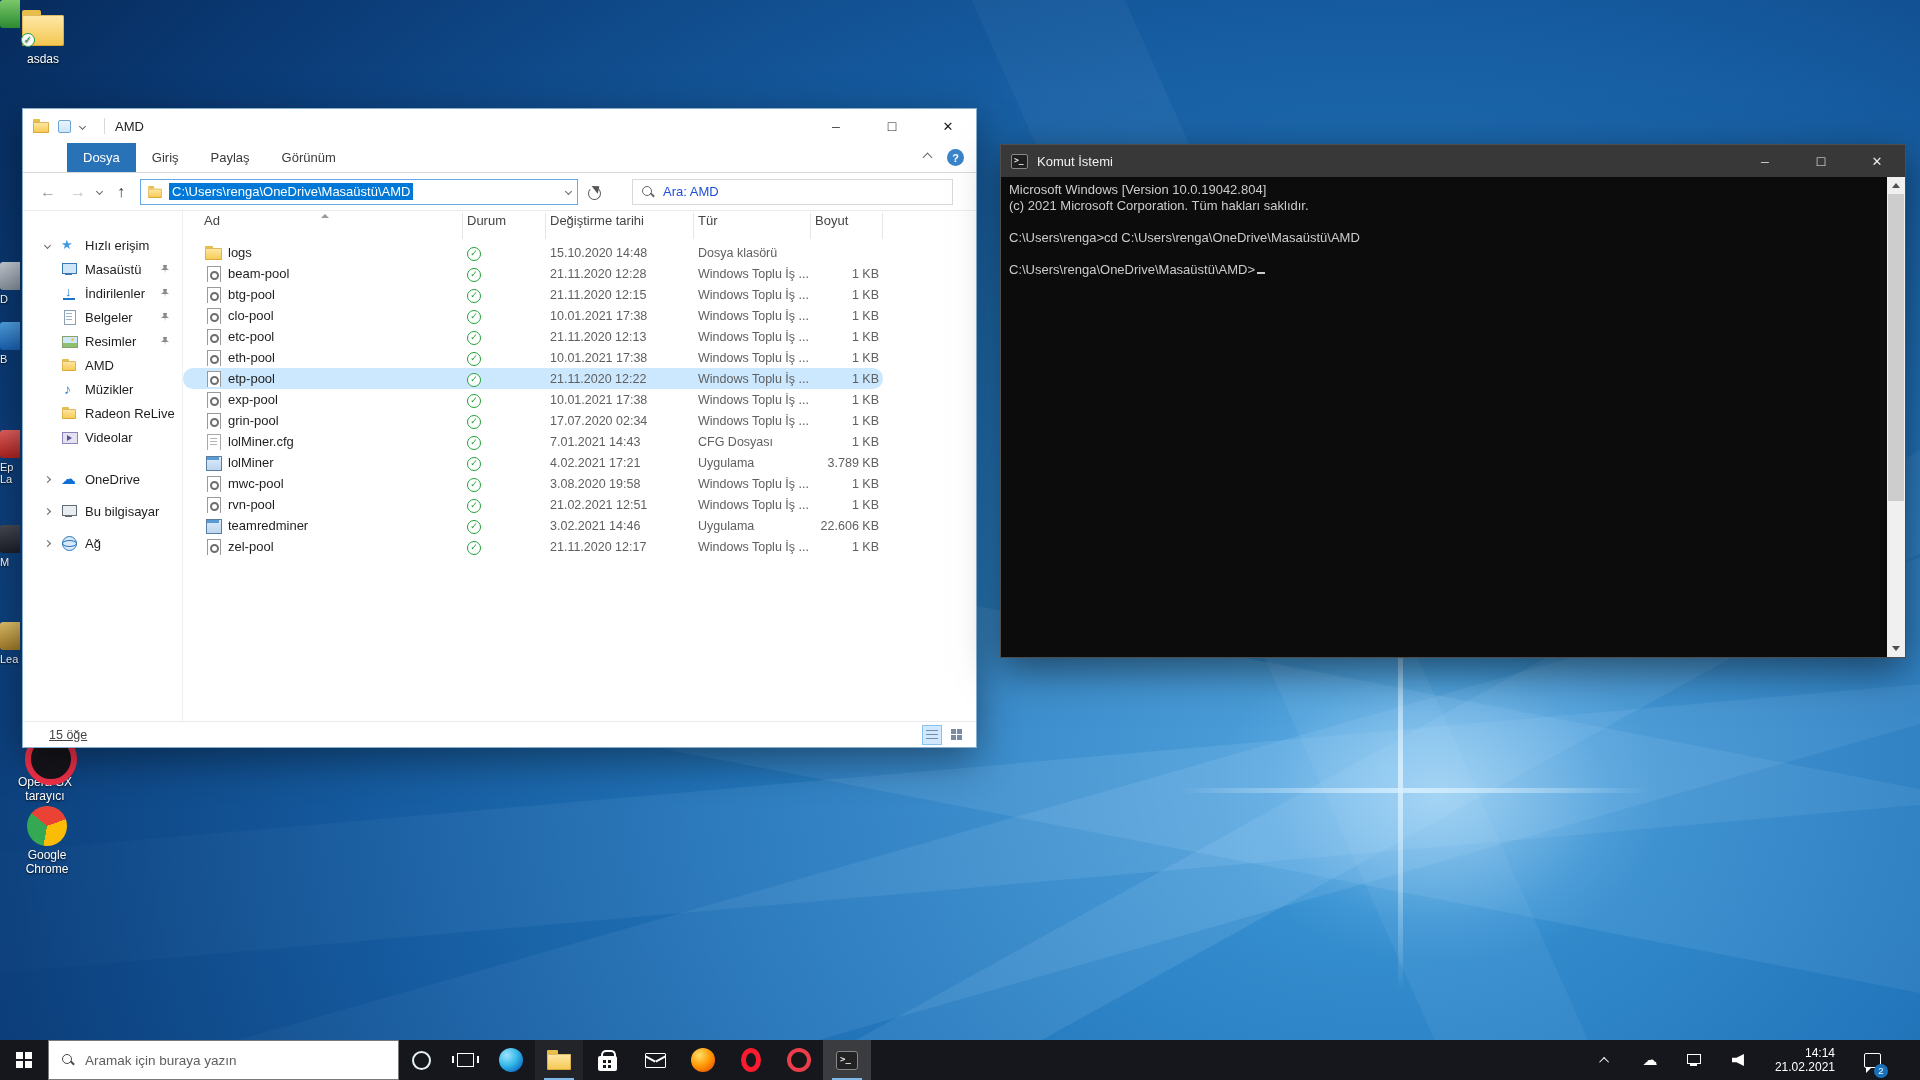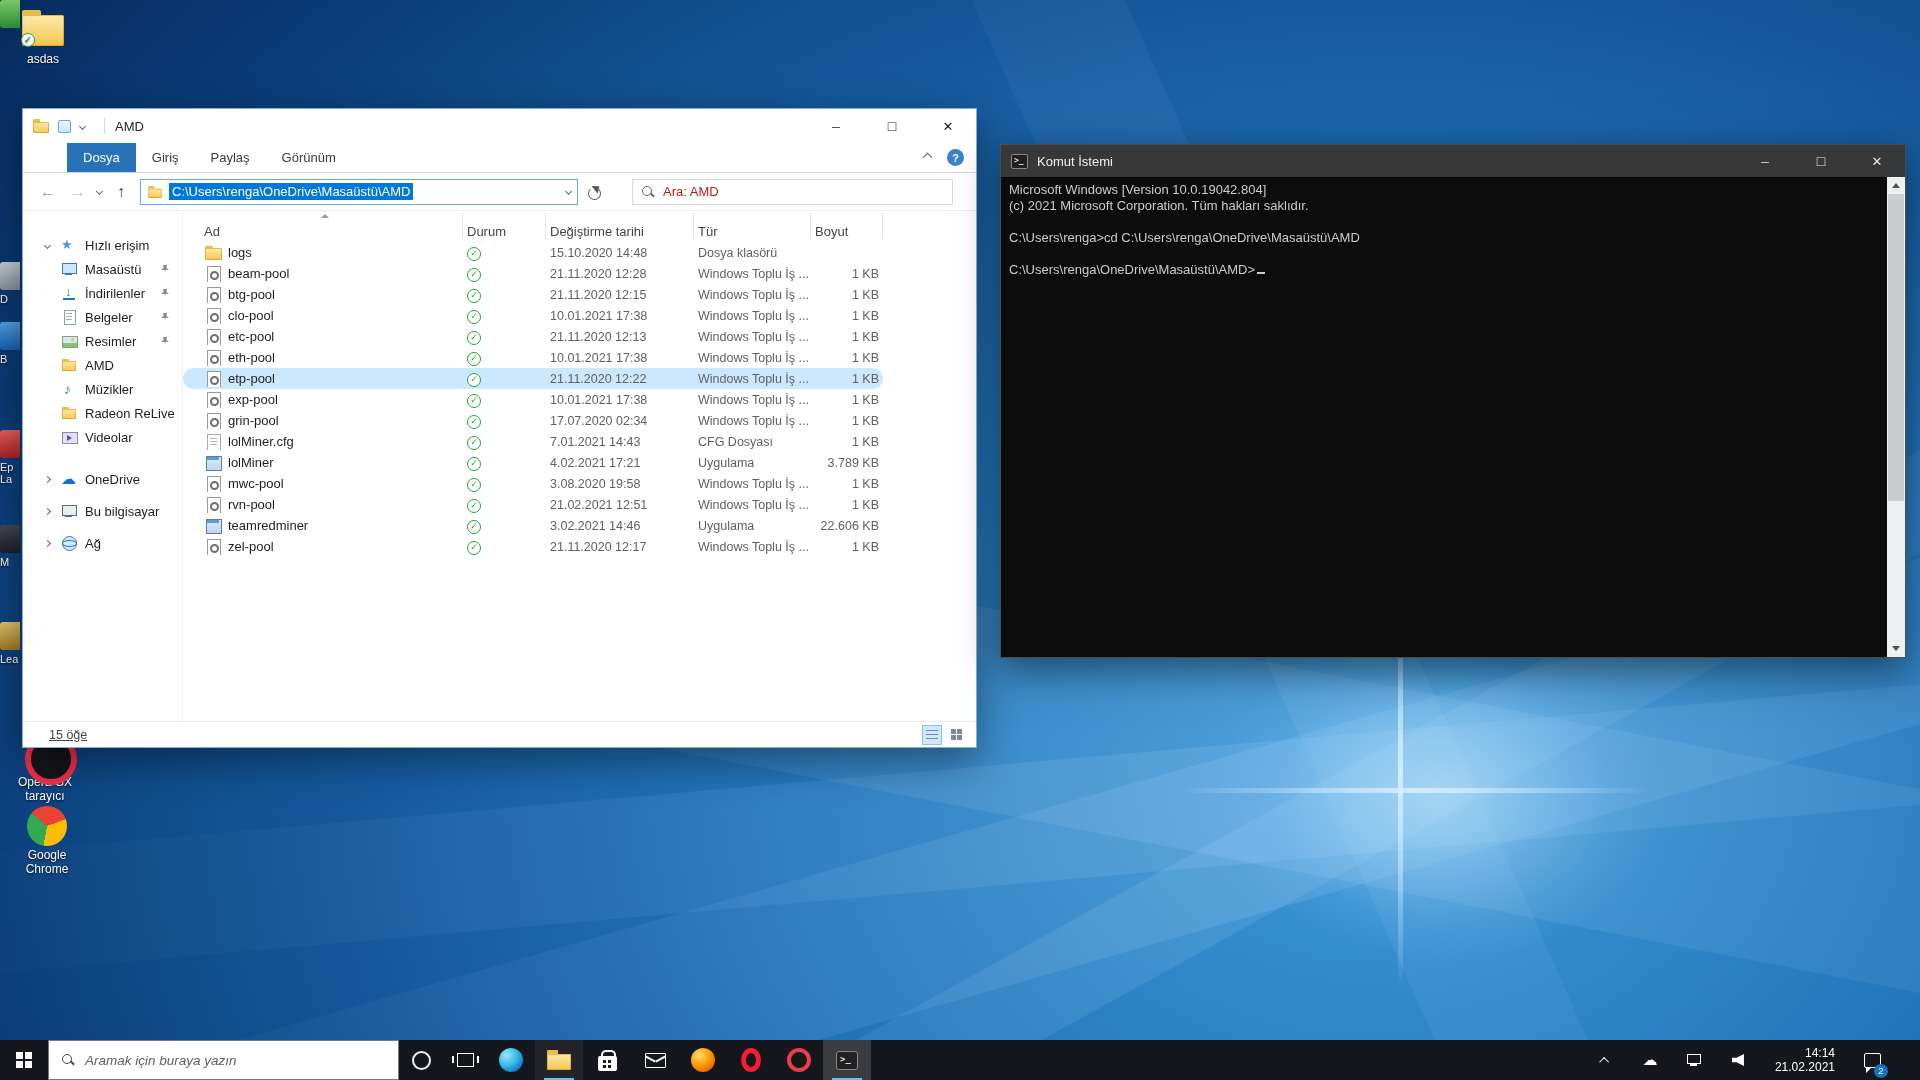--- a/index.html
+++ b/index.html
@@ -95,21 +95,21 @@
   .addr-caret { margin-left:auto; }
   .refresh { position:relative; width:16px; height:16px; }
   .refresh::before { content:""; position:absolute; left:2px; top:3px; width:11px; height:11px; border:1.6px solid #555;
     border-radius:50%; border-top-color:transparent; }
   .refresh::after { content:""; position:absolute; right:0; top:1px; border-left:5px solid transparent; border-right:5px solid transparent;
     border-bottom:6px solid #555; transform:rotate(52deg); }
   .search-box { margin-left:22px; height:26px; width:321px; border:1px solid #d9d9d9; display:flex; align-items:center; padding:0 8px; gap:8px; }
   .mag { position:relative; width:14px; height:14px; flex:none; }
   .mag::before { content:""; position:absolute; left:1px; top:1px; width:8px; height:8px; border:1.5px solid #666; border-radius:50%; }
   .mag::after { content:""; position:absolute; left:9px; top:9px; width:5px; height:1.5px; background:#666; transform:rotate(45deg); }
-  .search-text { color:#b91c1c; font-size:13px; }
+  .search-text { color:#1d4ed8; font-size:13px; }
 
   .ex-body { position:relative; height:calc(100% - 102px); }
   .sidebar { position:absolute; left:0; top:0; bottom:26px; width:160px; padding-top:22px; border-right:1px solid #f0f0f0; overflow:hidden; }
   .side-item { position:relative; height:24px; display:flex; align-items:center; padding-left:62px; font-size:13px; color:#1e1e1e; white-space:nowrap; }
   .side-item .chev { position:absolute; left:22px; }
   .si-icon { position:absolute; left:38px; top:4px; width:16px; height:16px; }
   .pin-icon { position:absolute; right:12px; top:7px; display:none; }
   .side-item[data-pinned="true"] .pin-icon { display:block; }
   .side-sp { height:10px; }
   .side-root { margin-top:8px; }
@@ -139,21 +139,21 @@
   .side-item[data-icon="computer"] .si-icon::before { content:""; position:absolute; left:1px; top:2px; width:13px; height:9px;
     border:1.6px solid #5f6a73; background:#e8edf1; }
   .side-item[data-icon="computer"] .si-icon::after { content:""; position:absolute; left:4px; top:12px; width:7px; height:2px; background:#5f6a73; }
   .side-item[data-icon="network"] .si-icon::before { content:""; position:absolute; left:1px; top:1px; width:13px; height:13px;
     border:1.5px solid #2e77b8; border-radius:50%; background:#d6eafc; }
   .side-item[data-icon="network"] .si-icon::after { content:""; position:absolute; left:1px; top:5px; width:13px; height:5px;
     border:1px solid #2e77b8; border-radius:50%; }
 
   .col-headers { position:absolute; left:160px; top:2px; width:700px; height:26px; display:grid;
     grid-template-columns:280px 83px 148px 117px 72px; align-items:center; color:#444; }
-  .col-h { height:100%; display:flex; align-items:flex-end; border-right:1px solid #e6e6e6; padding-left:4px; position:relative; font-size:13px; }
+  .col-h { height:100%; display:flex; align-items:flex-start; border-right:1px solid #e6e6e6; padding-left:4px; position:relative; font-size:13px; }
   .col-h:first-child { padding-left:21px; }
   .sort-caret { position:absolute; left:138px; top:1px; border-left:4px solid transparent; border-right:4px solid transparent;
     border-bottom:4px solid #9a9a9a; }
 
   .file-list { position:absolute; left:160px; top:31px; width:700px; }
   .file-row { display:grid; grid-template-columns:280px 83px 148px 117px 72px; height:21px; align-items:center; }
   .file-row[data-selected="true"] { background:#cce8ff;border-radius:10px; }
   .cell { overflow:hidden; white-space:nowrap; }
   .c-name { display:flex; align-items:center; gap:6px; padding-left:22px; color:#201f1e; }
   .c-durum { padding-left:4px; }
@@ -207,21 +207,21 @@
   .sb-down::after { content:""; border-left:4px solid transparent; border-right:4px solid transparent; border-top:5px solid #505050; }
   .sb-thumb { position:absolute; left:1px; top:17px; width:16px; height:64%; background:#cdcdcd; }
 
   
   .taskbar { position:absolute; left:0; right:0; bottom:0; height:40px; background:#15171c; z-index:50;
     display:flex; align-items:stretch; }
   .tb-start { width:48px; display:flex; align-items:center; justify-content:center; }
   .win-logo { position:relative; width:16px; height:16px; }
   .win-logo::before { content:""; position:absolute; left:0; top:0; width:7px; height:7px; background:#fff;
     box-shadow:9px 0 #fff, 0 9px #fff, 9px 9px #fff; }
-  .tb-search { width:351px; background:#fff; display:flex; align-items:center; gap:10px; padding:0 12px; border:1px solid #7a7a7a;font-style:italic; }
+  .tb-search { width:351px; background:#fff; display:flex; align-items:center; gap:10px; padding:0 12px; border:1px solid #7a7a7a; }
   .tb-search .mag::before { border-color:#4a4a4a; } .tb-search .mag::after { background:#4a4a4a; }
   .tb-search-text { color:#5f5f5f; font-size:13.5px; white-space:nowrap; }
   .tb-round { width:44px; display:flex; align-items:center; justify-content:center; }
   .cortana-ring { width:19px; height:19px; border-radius:50%; border:2px solid #e8f1f8; }
   .tv { position:relative; width:17px; height:14px; border:1.6px solid #fff; }
   .tv::before { content:""; position:absolute; left:-6px; top:2px; width:2px; height:7px; background:#fff; }
   .tv::after { content:""; position:absolute; right:-6px; top:2px; width:2px; height:7px; background:#fff; }
   .tb-apps { display:flex; }
   .tb-app { position:relative; width:48px; display:flex; align-items:center; justify-content:center; }
   .tb-app[data-active="true"]::after { content:""; position:absolute; left:9px; right:9px; bottom:0; height:2.5px; background:#7cb8e8; }

